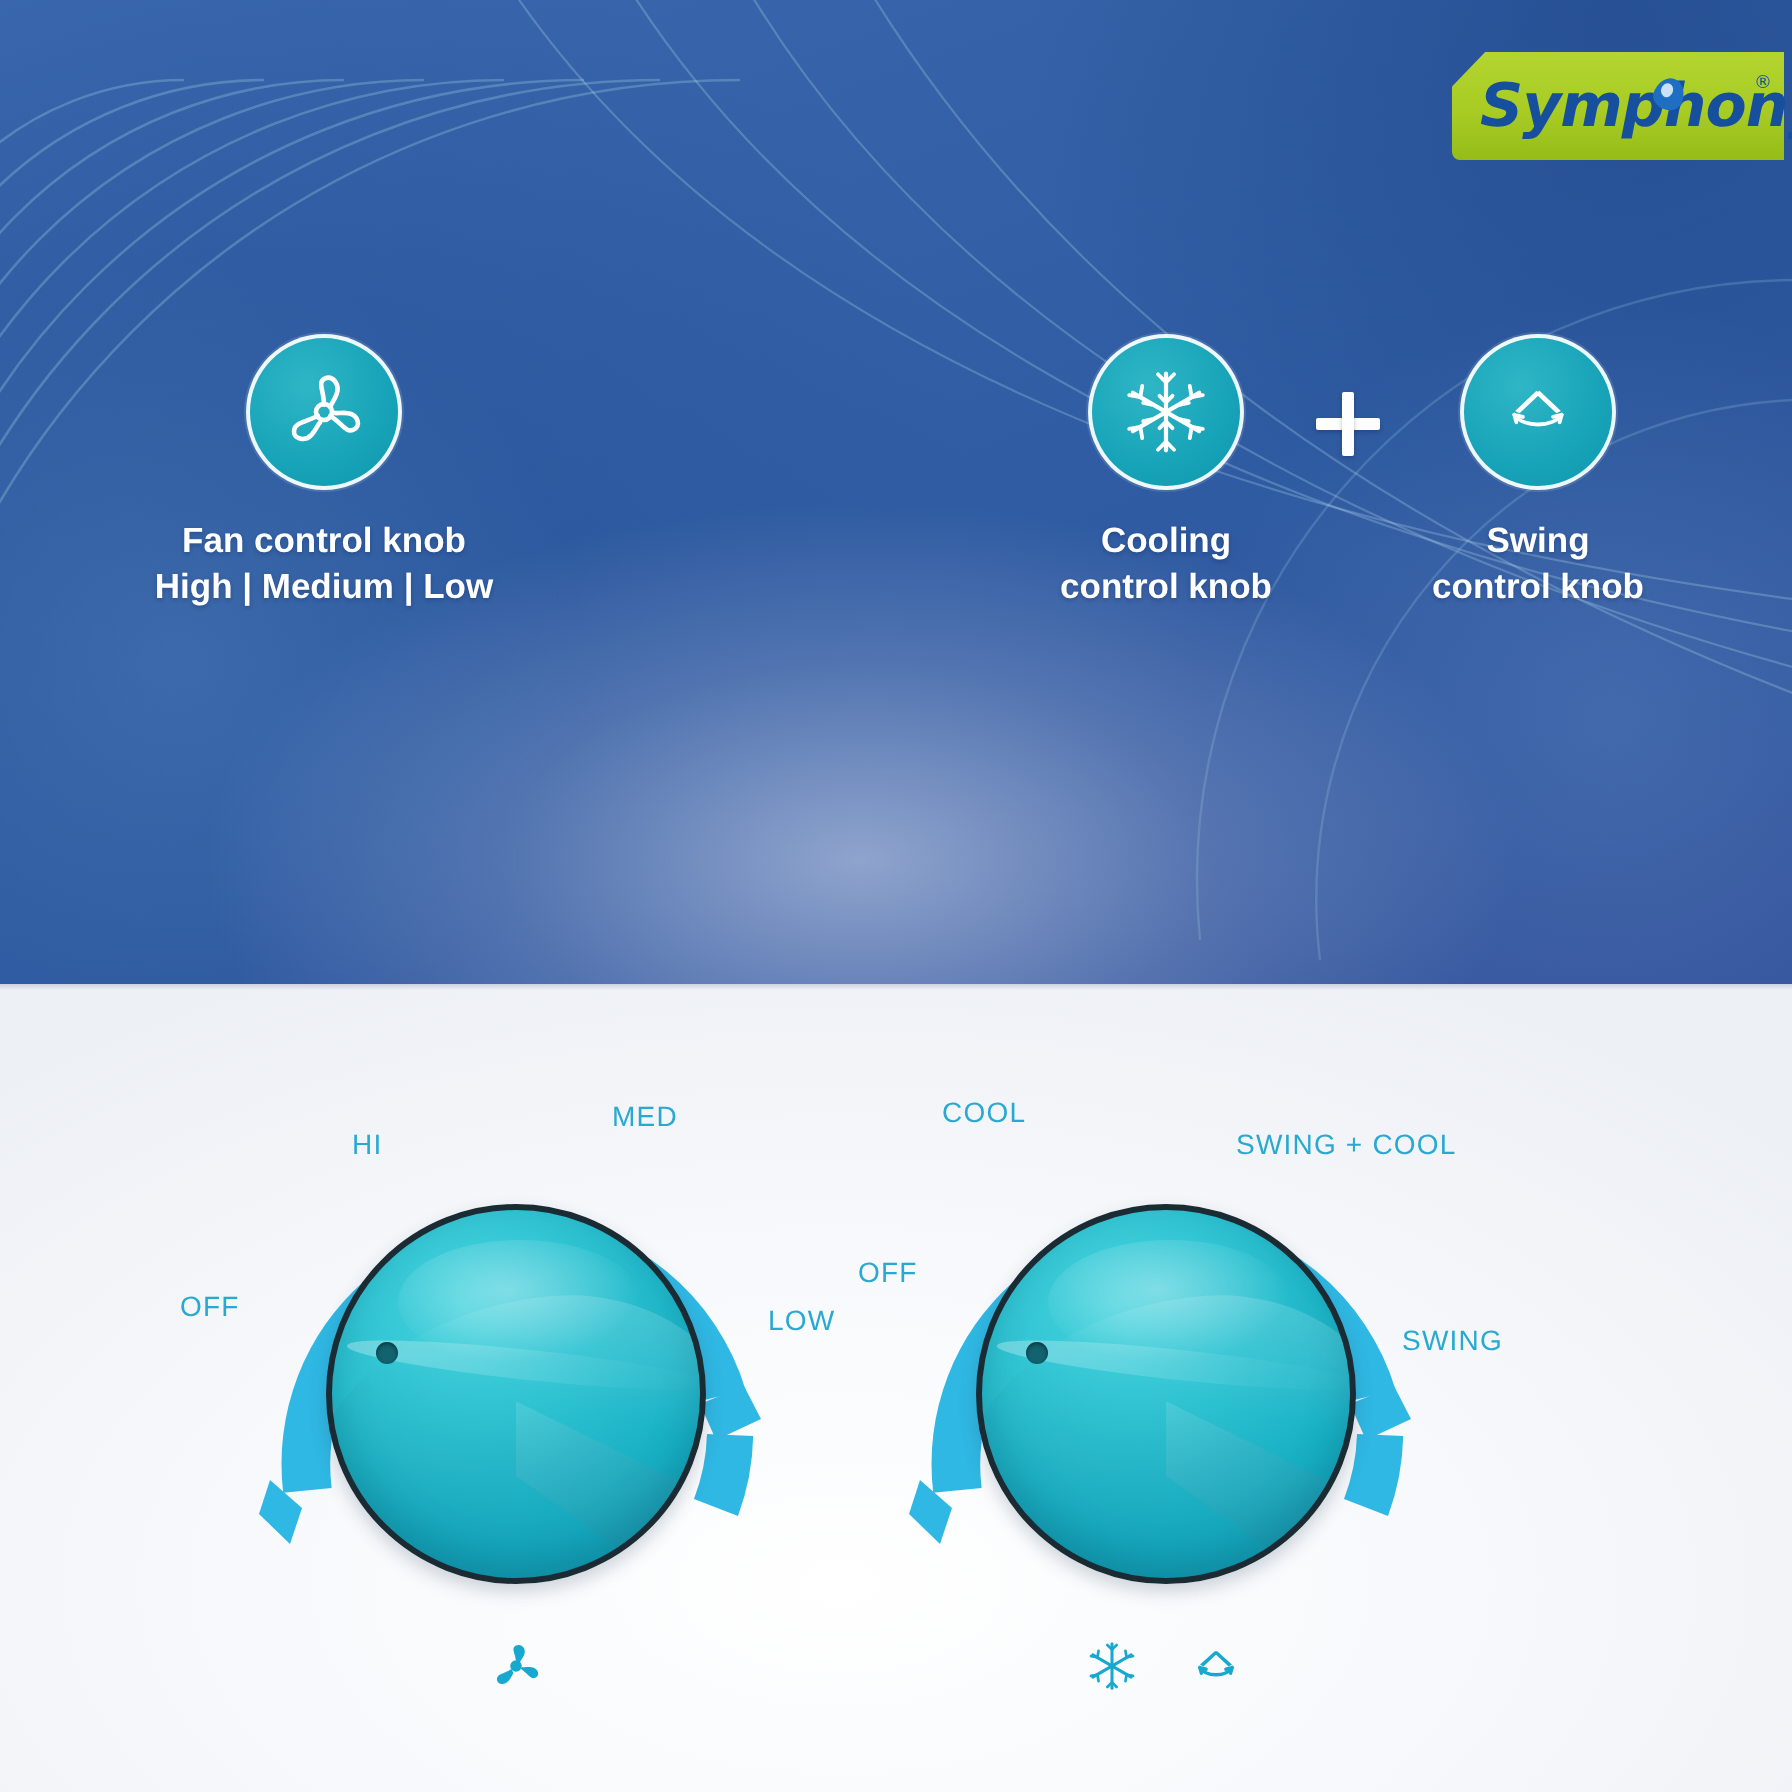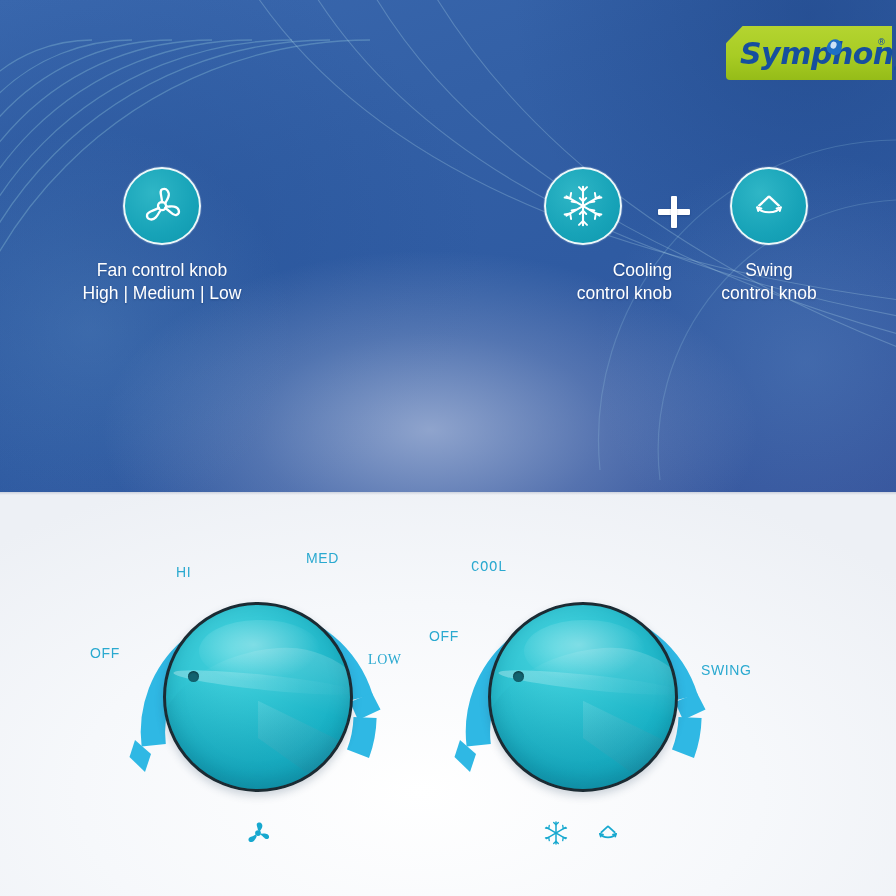--- a/index.html
+++ b/index.html
@@ -75,26 +75,26 @@
   .feat-circle {
     width: 78px; height: 78px; border-radius: 50%;
     background: radial-gradient(circle at 38% 32%, #2fb6c6 0%, #17a3b8 60%, #0f97ae 100%);
     border: 2.5px solid rgba(255,255,255,0.92);
     margin: 0 auto;
     display: flex; align-items: center; justify-content: center;
     box-shadow: 0 0 0 1px rgba(255,255,255,0.12);
   }
   .feat-label {
     margin-top: 14px; color: #ffffff;
-    font-size: 17.5px; line-height: 1.33; font-weight: 400;
+    font-size: 17.5px; line-height: 1.33; font-weight: 700;
     text-shadow: 0 1px 2px rgba(10,30,70,0.28);
     white-space: pre-line;
   }
   #feat-fan   { left: 52px;  top: 167px; width: 220px; }
-  #feat-cool  { left: 494px; top: 167px; width: 178px; text-align: right; }
+  #feat-cool  { left: 494px; top: 167px; width: 178px; }
   #feat-swing { left: 680px; top: 167px; width: 178px; }
 
   .plus-sign {
     position: absolute; left: 654px; top: 192px;
     width: 40px; height: 40px; color: #fff;
   }
   .plus-sign i {
     position: absolute; background: #fff; border-radius: 1px;
     box-shadow: 0 1px 2px rgba(10,30,70,.3);
   }
@@ -295,21 +295,21 @@
         <div class="knob-ridge"></div>
         <div class="knob-ridge2"></div>
         <div class="knob-gloss"></div>
         <div class="knob-point"></div>
         <div class="knob-dot"></div>
       </div>
 
       <div class="dial-label" style="left:2px;  top:135px;">OFF</div>
       <div class="dial-label" style="left:88px; top:54px;">HI</div>
       <div class="dial-label" style="left:218px;top:40px;">MED</div>
-      <div class="dial-label" style="left:280px;top:142px;font-family:Liberation Serif, serif;">LOW</div>
+      <div class="dial-label" style="left:296px;top:142px;">LOW</div>
 
       <div class="foot-icons">
         <svg width="30" height="30" viewBox="0 0 48 48">
           <g fill="#17a8cf">
             <circle cx="24" cy="24" r="4.6"></circle>
             <path d="M24 19.6 C 23 13, 20 9.5, 24 7.6 C 29 5.6, 32.6 10.6, 30.4 15.4 C 29 18.4, 27.2 20, 27.2 21.4 Z"></path>
             <path d="M20.4 26.4 C 14.6 30.2, 9.4 30, 8.8 34 C 8.2 38.8, 14.6 40, 18 36 C 20.4 33.2, 21 30.6, 22 29.8 Z"></path>
             <path d="M27.6 26.2 C 33.6 30, 35.6 35, 39.4 33.4 C 43.8 31.6, 41.8 25.6, 36.4 25 C 32.8 24.6, 30.2 25.4, 29 24.8 Z"></path>
           </g>
         </svg>
@@ -331,21 +331,22 @@
 
       <div class="knob-body">
         <div class="knob-ridge"></div>
         <div class="knob-ridge2"></div>
         <div class="knob-gloss"></div>
         <div class="knob-point"></div>
         <div class="knob-dot"></div>
       </div>
 
       <div class="dial-label" style="left:16px; top:118px;">OFF</div>
-      <div class="dial-label" style="left:58px; top:49px;font-family:Liberation Mono, monospace;">COOL</div>
+      <div class="dial-label" style="left:58px; top:38px;">COOL</div>
+      <div class="dial-label" style="left:205px;top:54px;">SWING + COOL</div>
       <div class="dial-label" style="left:288px;top:152px;">SWING</div>
 
       <div class="foot-icons">
         <svg width="28" height="28" viewBox="0 0 48 48">
           <g stroke="#17a8cf" stroke-width="2.6" stroke-linecap="round" fill="none">
             <line x1="24" y1="5" x2="24" y2="43"></line>
             <line x1="7.5" y1="14.5" x2="40.5" y2="33.5"></line>
             <line x1="7.5" y1="33.5" x2="40.5" y2="14.5"></line>
           </g>
           <g stroke="#17a8cf" stroke-width="2.3" stroke-linecap="round" fill="none">

